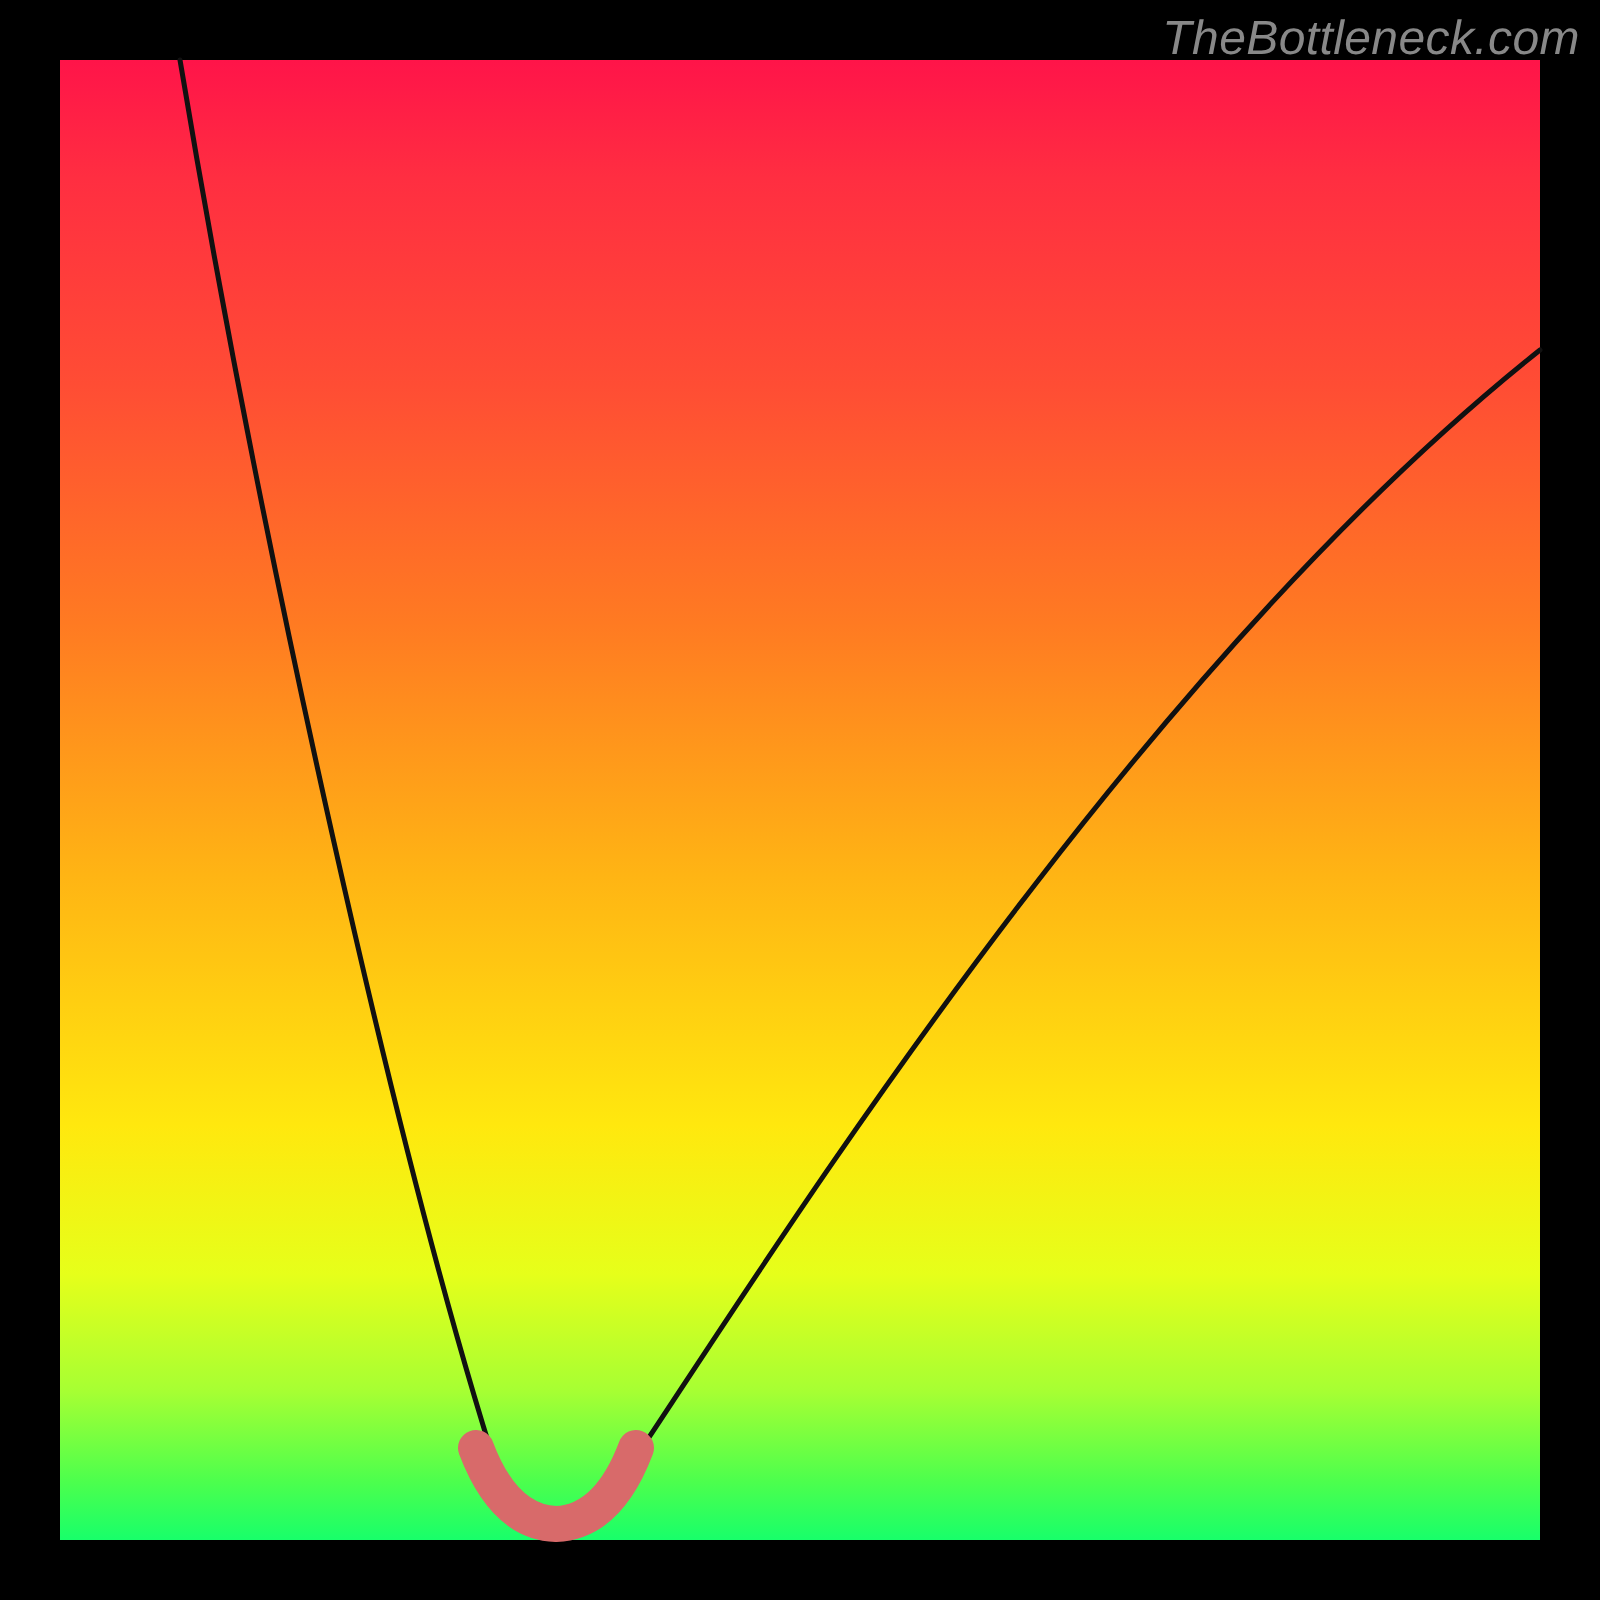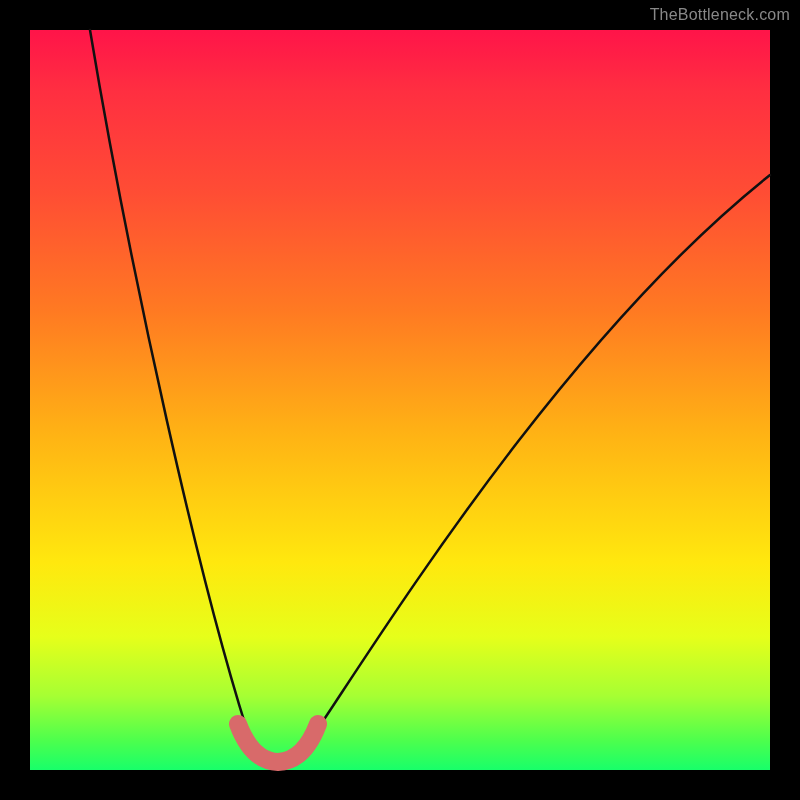--- a/index.html
+++ b/index.html
@@ -44,22 +44,23 @@
     top: 30px;
     width: 740px;
     height: 740px;
     overflow: visible;
   }
   .watermark {
     position: absolute;
     top: 6px;
     right: 10px;
     color: #888;
-    font-size: 16px;
+    font-size: 24px;
     letter-spacing: 0.2px;
+    font-style: italic;
   }
 </style>
 </head>
 <body>
 
 <div class="stage">
 
   <div class="plot-bg"></div>
 
   <svg class="curves" viewBox="0 0 740 740" preserveAspectRatio="none">

